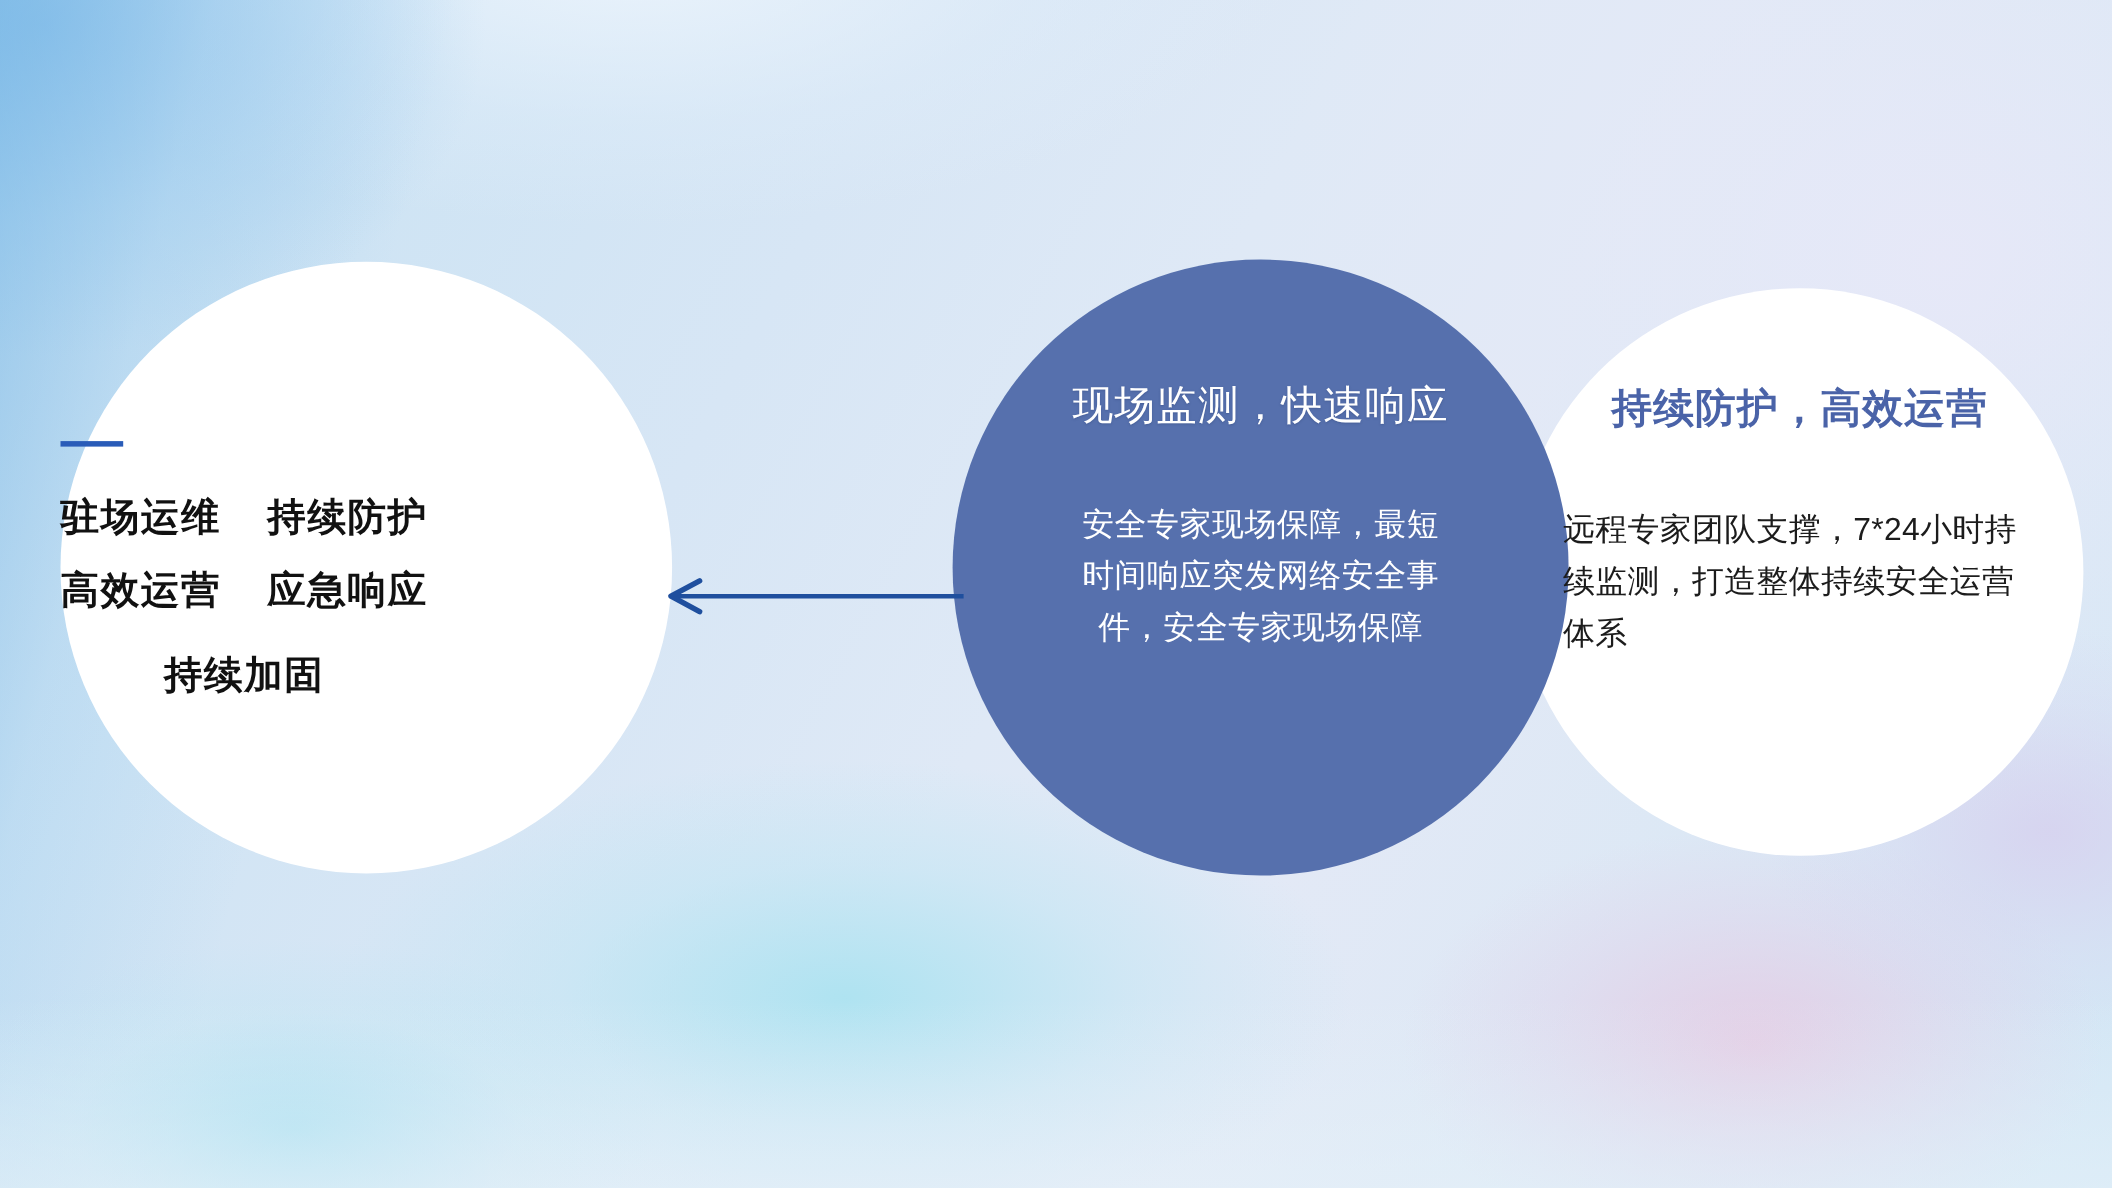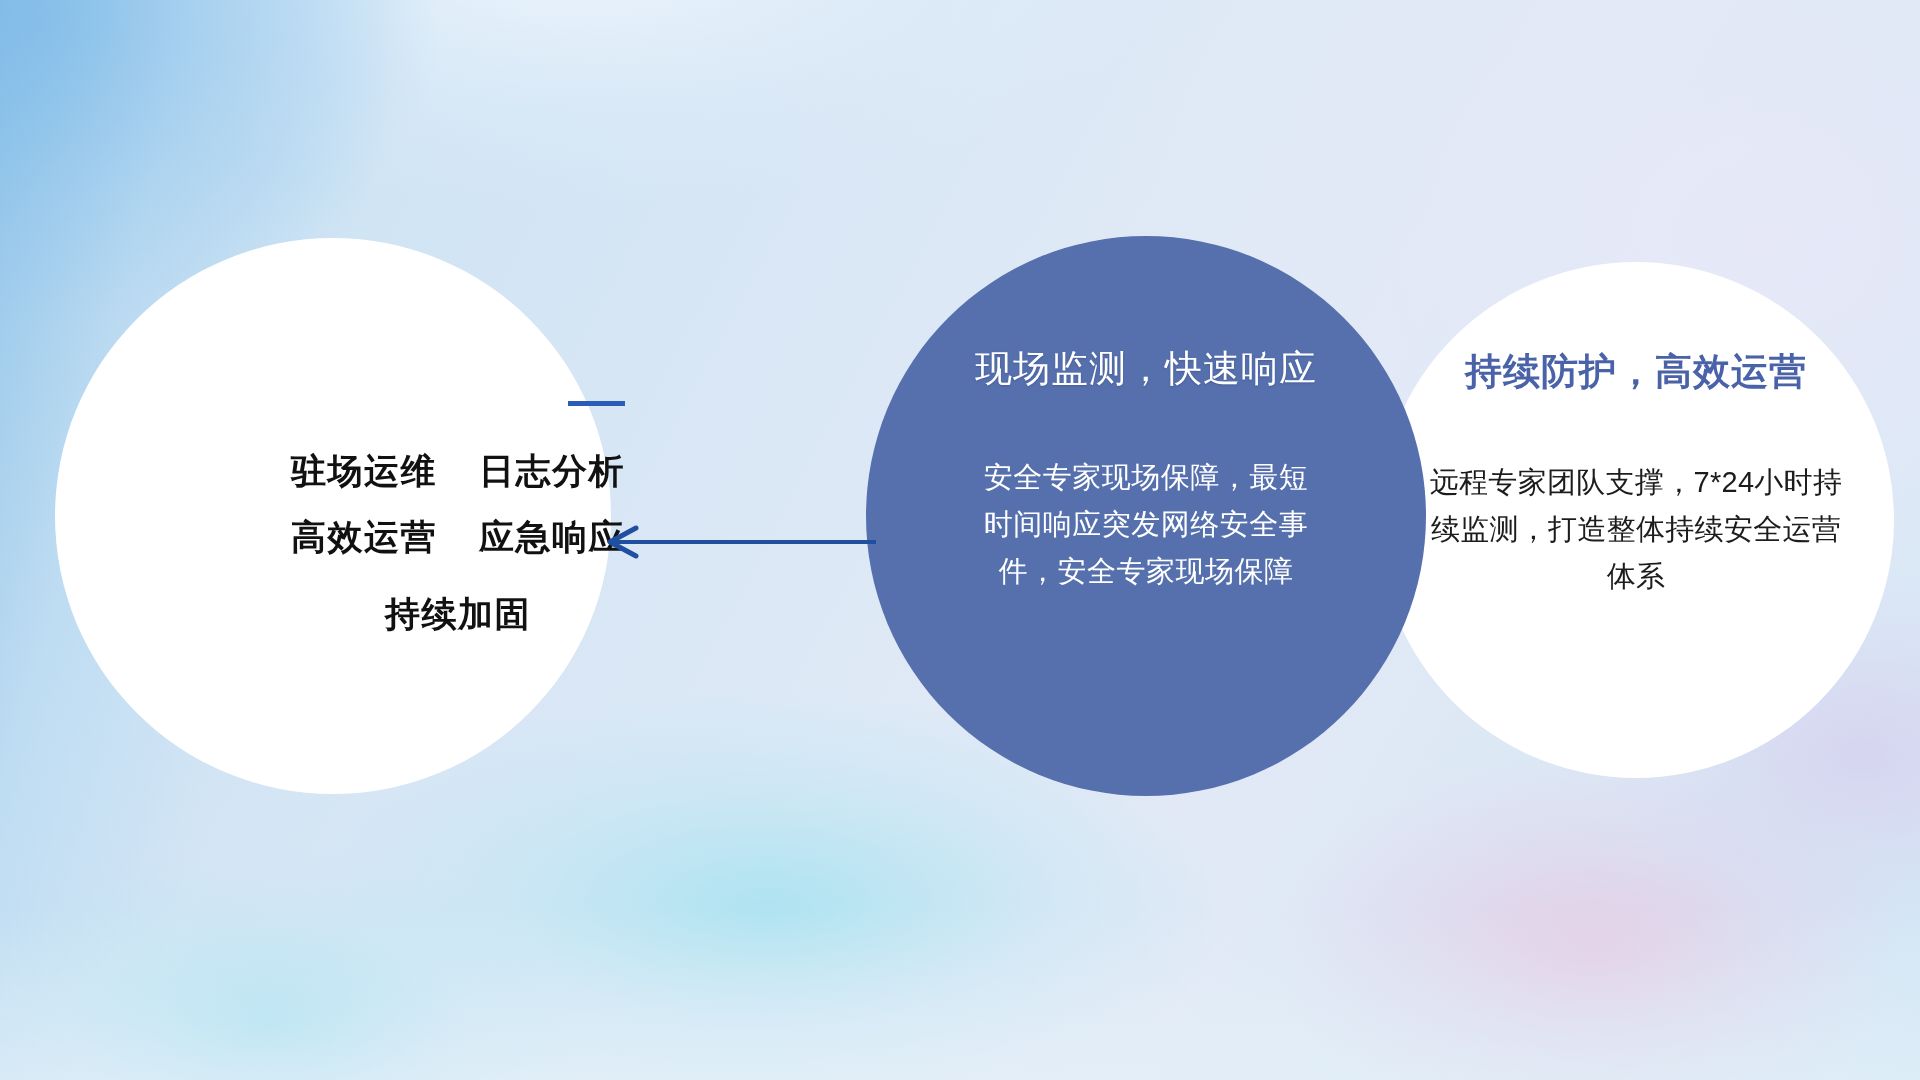--- a/index.html
+++ b/index.html
@@ -122,28 +122,28 @@
     top: 262px;
     width: 516px;
     height: 516px;
     background: #ffffff;
     z-index: 2;
   }
 
   
   #left-content {
     position: absolute;
-    left: 69px;
+    left: 55px;
     top: 238px;
     width: 556px;
     height: 556px;
     z-index: 6;
     display: flex;
     flex-direction: column;
-    align-items: flex-end;
+    align-items: flex-start;
   }
   #left-dash {
     width: 57px;
     height: 5px;
     background: #2a5cb8;
     margin-top: 163px;
   }
   .kw-rows {
     margin-top: 46px;
     display: flex;
@@ -217,21 +217,21 @@
     font-weight: bold;
     letter-spacing: 1px;
     white-space: nowrap;
   }
   #right-body {
     margin-top: 62px;
     width: 430px;
     color: #1c1c1c;
     font-size: 29px;
     line-height: 1.62;
-    text-align: center;
+    text-align: left;
     letter-spacing: 0.3px;
   }
 
   
   #arrow {
     position: absolute;
     left: 600px;
     top: 520px;
     width: 280px;
     height: 44px;
@@ -256,21 +256,21 @@
 
   <div class="circle" id="circle-right"></div>
   <div class="circle" id="circle-center"></div>
   <div class="circle" id="circle-left"></div>
 
   <div id="left-content">
     <div id="left-dash"></div>
     <div class="kw-rows">
       <div class="kw-row">
         <span>驻场运维</span>
-        <span>日志分析</span>
+        <span>持续防护</span>
       </div>
       <div class="kw-row">
         <span>高效运营</span>
         <span>应急响应</span>
       </div>
       <div class="kw-row single">
         <span>持续加固</span>
       </div>
     </div>
   </div>

